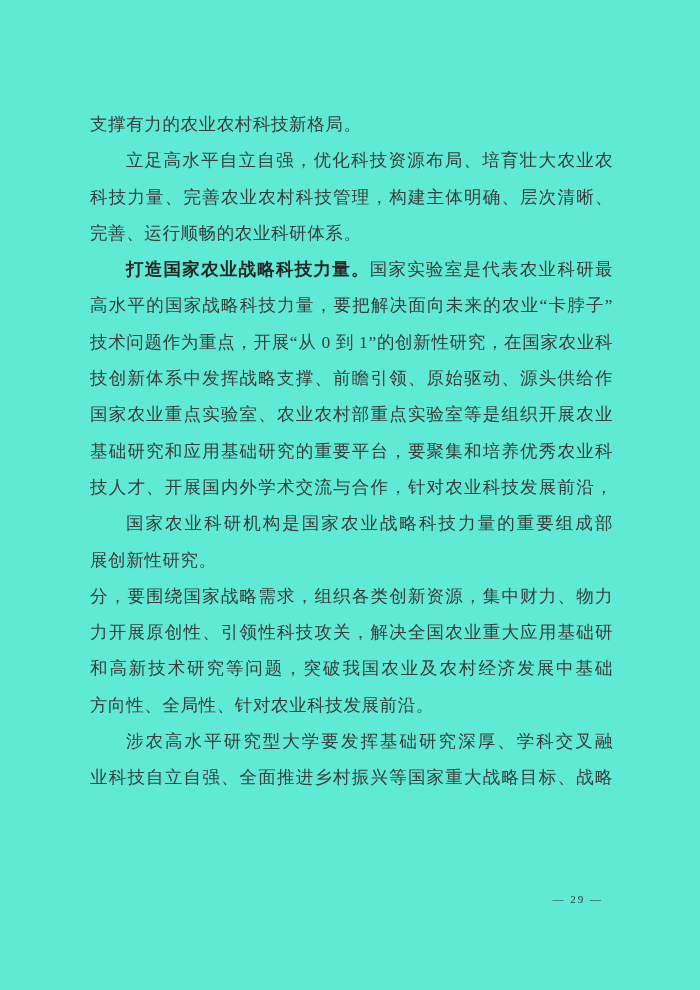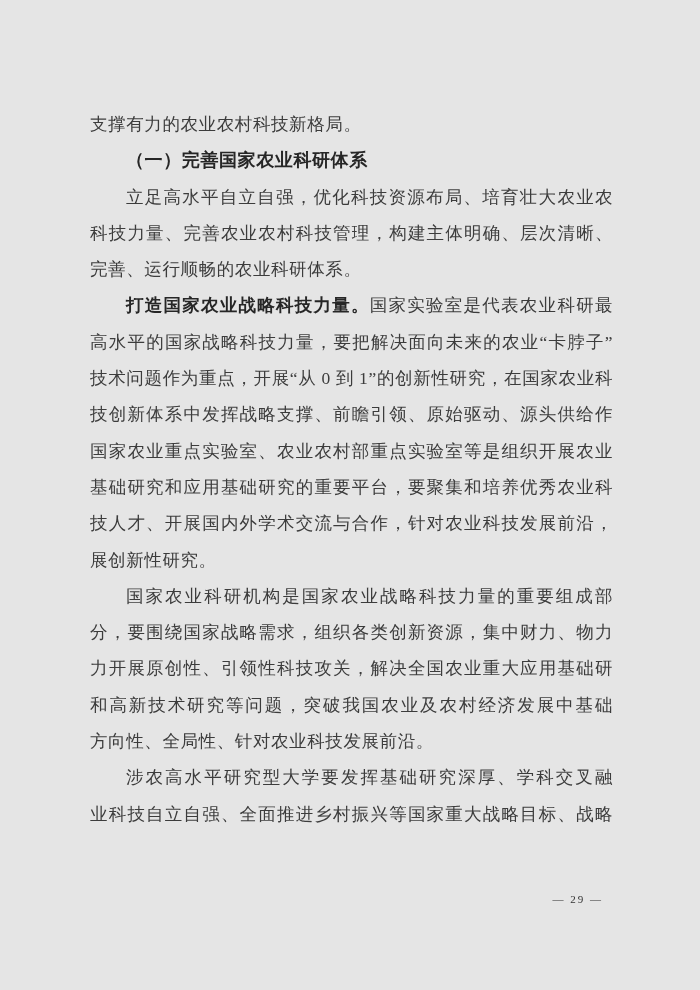--- a/index.html
+++ b/index.html
@@ -6,21 +6,21 @@
     margin: 0;
     padding: 0;
     background: #fdfdfd;
     font-family: "Liberation Serif", "DejaVu Serif", serif;
   }
   .page {
     position: relative;
     width: 700px;
     height: 990px;
     margin: 0 auto;
-    background: #e5e5e5;
+    background: #5eead4;
     overflow: hidden;
   }
   .text-block {
     position: absolute;
     left: 90px;
     top: 106px;
     width: 523px;
   }
   .line {
     font-size: 17.5px;
@@ -56,33 +56,32 @@
     letter-spacing: 2px;
     color: #333333;
   }
 </style>
 </head>
 <body>
 
 <div class="page">
   <div class="text-block">
       <div class="line"><span>支撑有力的农业农村科技新格局。</span></div>
-      <div class="line indent heading"><span class="bold">（一）完善国家农业科研体系</span></div>
       <div class="line indent fill"><span>立足高水平自立自强，优化科技资源布局、培育壮大农业农村</span></div>
       <div class="line fill"><span>科技力量、完善农业农村科技管理，构建主体明确、层次清晰、功能</span></div>
       <div class="line"><span>完善、运行顺畅的农业科研体系。</span></div>
       <div class="line indent fill"><span class="bold">打造国家农业战略科技力量。</span><span>国家实验室是代表农业科研最</span></div>
       <div class="line fill"><span>高水平的国家战略科技力量，要把解决面向未来的农业“卡脖子”</span></div>
       <div class="line fill"><span>技术问题作为重点，开展“从 0 到 1”的创新性研究，在国家农业科</span></div>
       <div class="line fill"><span>技创新体系中发挥战略支撑、前瞻引领、原始驱动、源头供给作用。</span></div>
       <div class="line fill"><span>国家农业重点实验室、农业农村部重点实验室等是组织开展农业</span></div>
       <div class="line fill"><span>基础研究和应用基础研究的重要平台，要聚集和培养优秀农业科</span></div>
       <div class="line fill"><span>技人才、开展国内外学术交流与合作，针对农业科技发展前沿，开</span></div>
+      <div class="line indent fill"><span>国家农业科研机构是国家农业战略科技力量的重要组成部</span></div>
       <div class="line"><span>展创新性研究。</span></div>
-      <div class="line indent fill"><span>国家农业科研机构是国家农业战略科技力量的重要组成部</span></div>
       <div class="line fill"><span>分，要围绕国家战略需求，组织各类创新资源，集中财力、物力和人</span></div>
       <div class="line fill"><span>力开展原创性、引领性科技攻关，解决全国农业重大应用基础研究</span></div>
       <div class="line fill"><span>和高新技术研究等问题，突破我国农业及农村经济发展中基础性、</span></div>
       <div class="line"><span>方向性、全局性、针对农业科技发展前沿。</span></div>
       <div class="line indent fill"><span>涉农高水平研究型大学要发挥基础研究深厚、学科交叉融合、</span></div>
       <div class="line fill"><span>业科技自立自强、全面推进乡村振兴等国家重大战略目标、战略任</span></div>
     </div>
   <div class="footer-page-number">— 29 —</div>
 </div>
 

